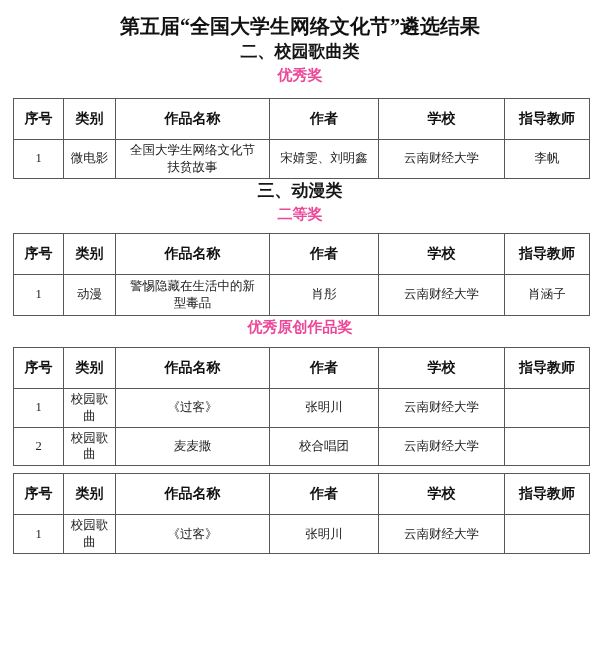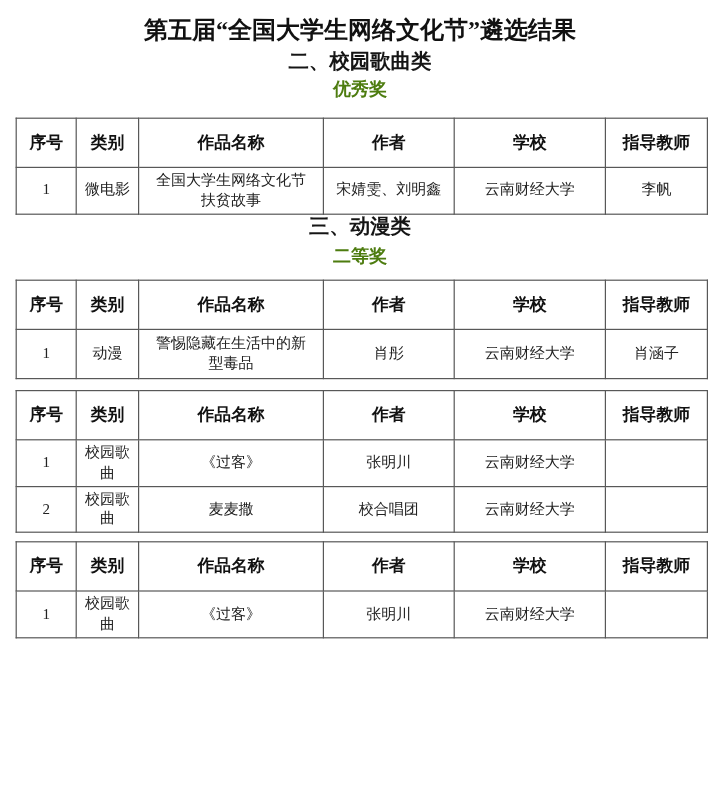--- a/index.html
+++ b/index.html
@@ -13,26 +13,26 @@
   h1.doc-title {
     margin:12px 0 0 0; font-size:20px; line-height:28px;
     text-align:center; font-weight:bold; color:#111;
   }
   h2.section-heading {
     margin:0; font-size:17px; line-height:24px;
     text-align:center; font-weight:bold; color:#151515;
   }
   h3.award-heading {
     margin:0; font-size:15px; line-height:22px;
-    text-align:center; font-weight:bold; color:#4d7c0f;
+    text-align:center; font-weight:bold; color:#ec4899;
   }
 
   .h-micro    { margin-top:18px; }
   .h-excellent{ margin-top:6px; }
-  .h-anim     { margin-top:22px;font-family:Liberation Mono, monospace; }
+  .h-anim     { margin-top:22px; }
   .h-second   { margin-top:8px; }
   .h-campus   { margin-top:2px; }
   .h-original { margin-top:8px; }
   .h-pop      { margin-top:4px; }
 
   table.awards {
     border-collapse:collapse; table-layout:fixed;
     width:576px; margin-left:13px;padding-left:20px;
   }
   .t1 { margin-top:12px; }
@@ -135,20 +135,21 @@
         <td>动漫</td>
         <td>警惕隐藏在生活中的新
 型毒品</td>
         <td>肖彤</td>
         <td>云南财经大学</td>
         <td>肖涵子</td>
       </tr>
     </tbody>
   </table>
 
+  <h3 class="award-heading h-original">优秀原创作品奖</h3>
 
   <table class="awards t3">
     <colgroup>
       <col class="c-no">
         <col class="c-cat">
         <col class="c-work">
       <col class="c-author">
         <col class="c-school">
         <col class="c-adv">
     </colgroup>

